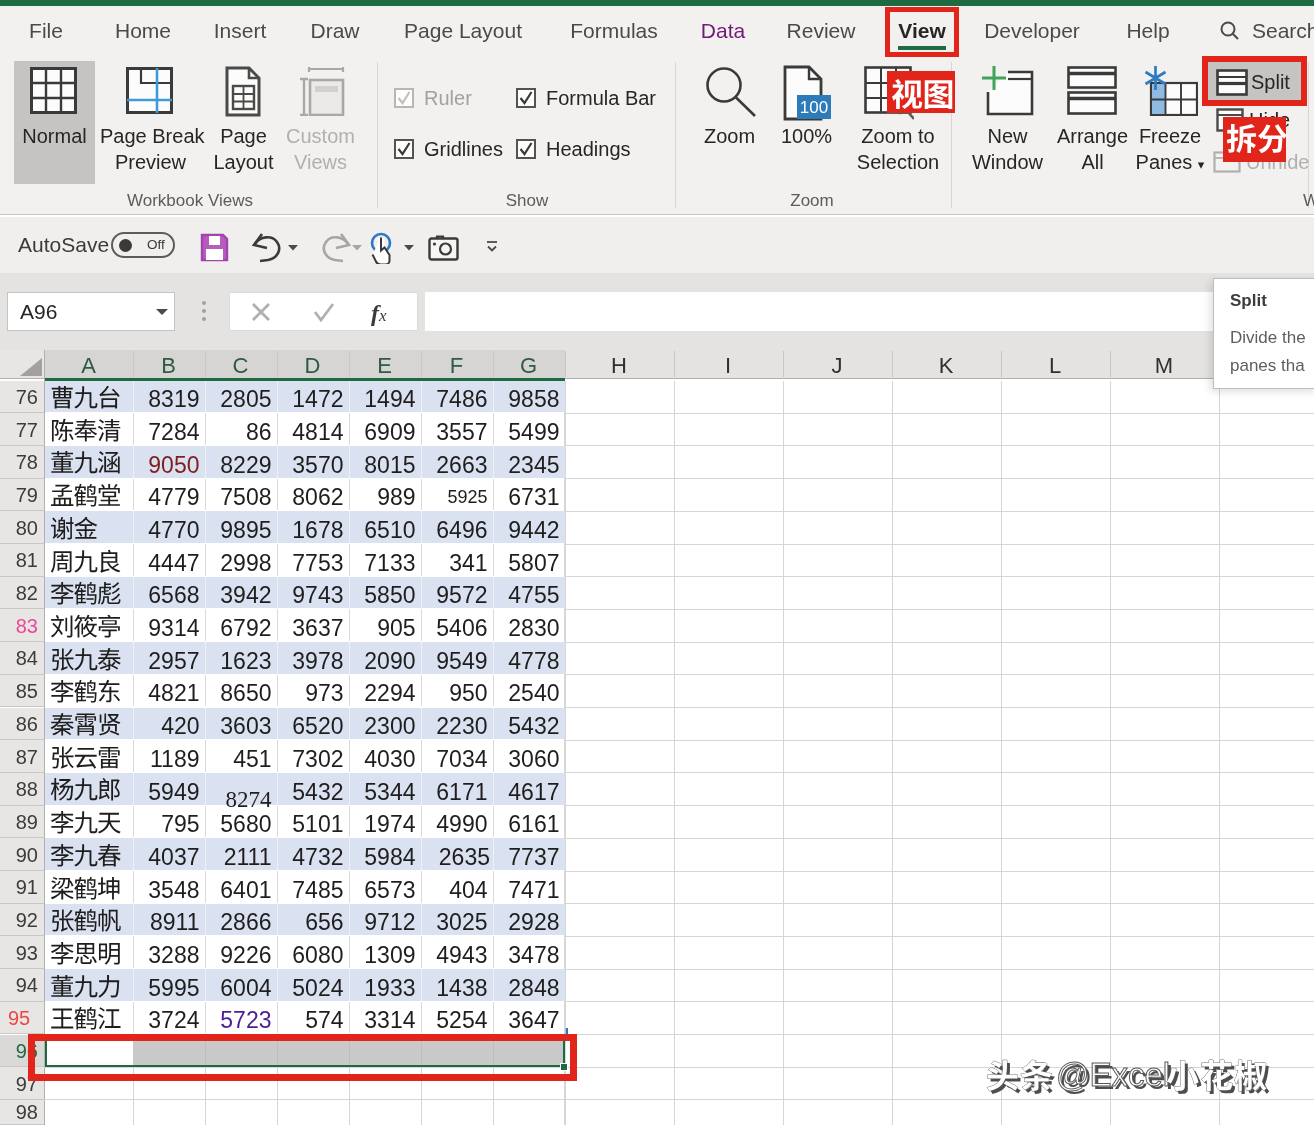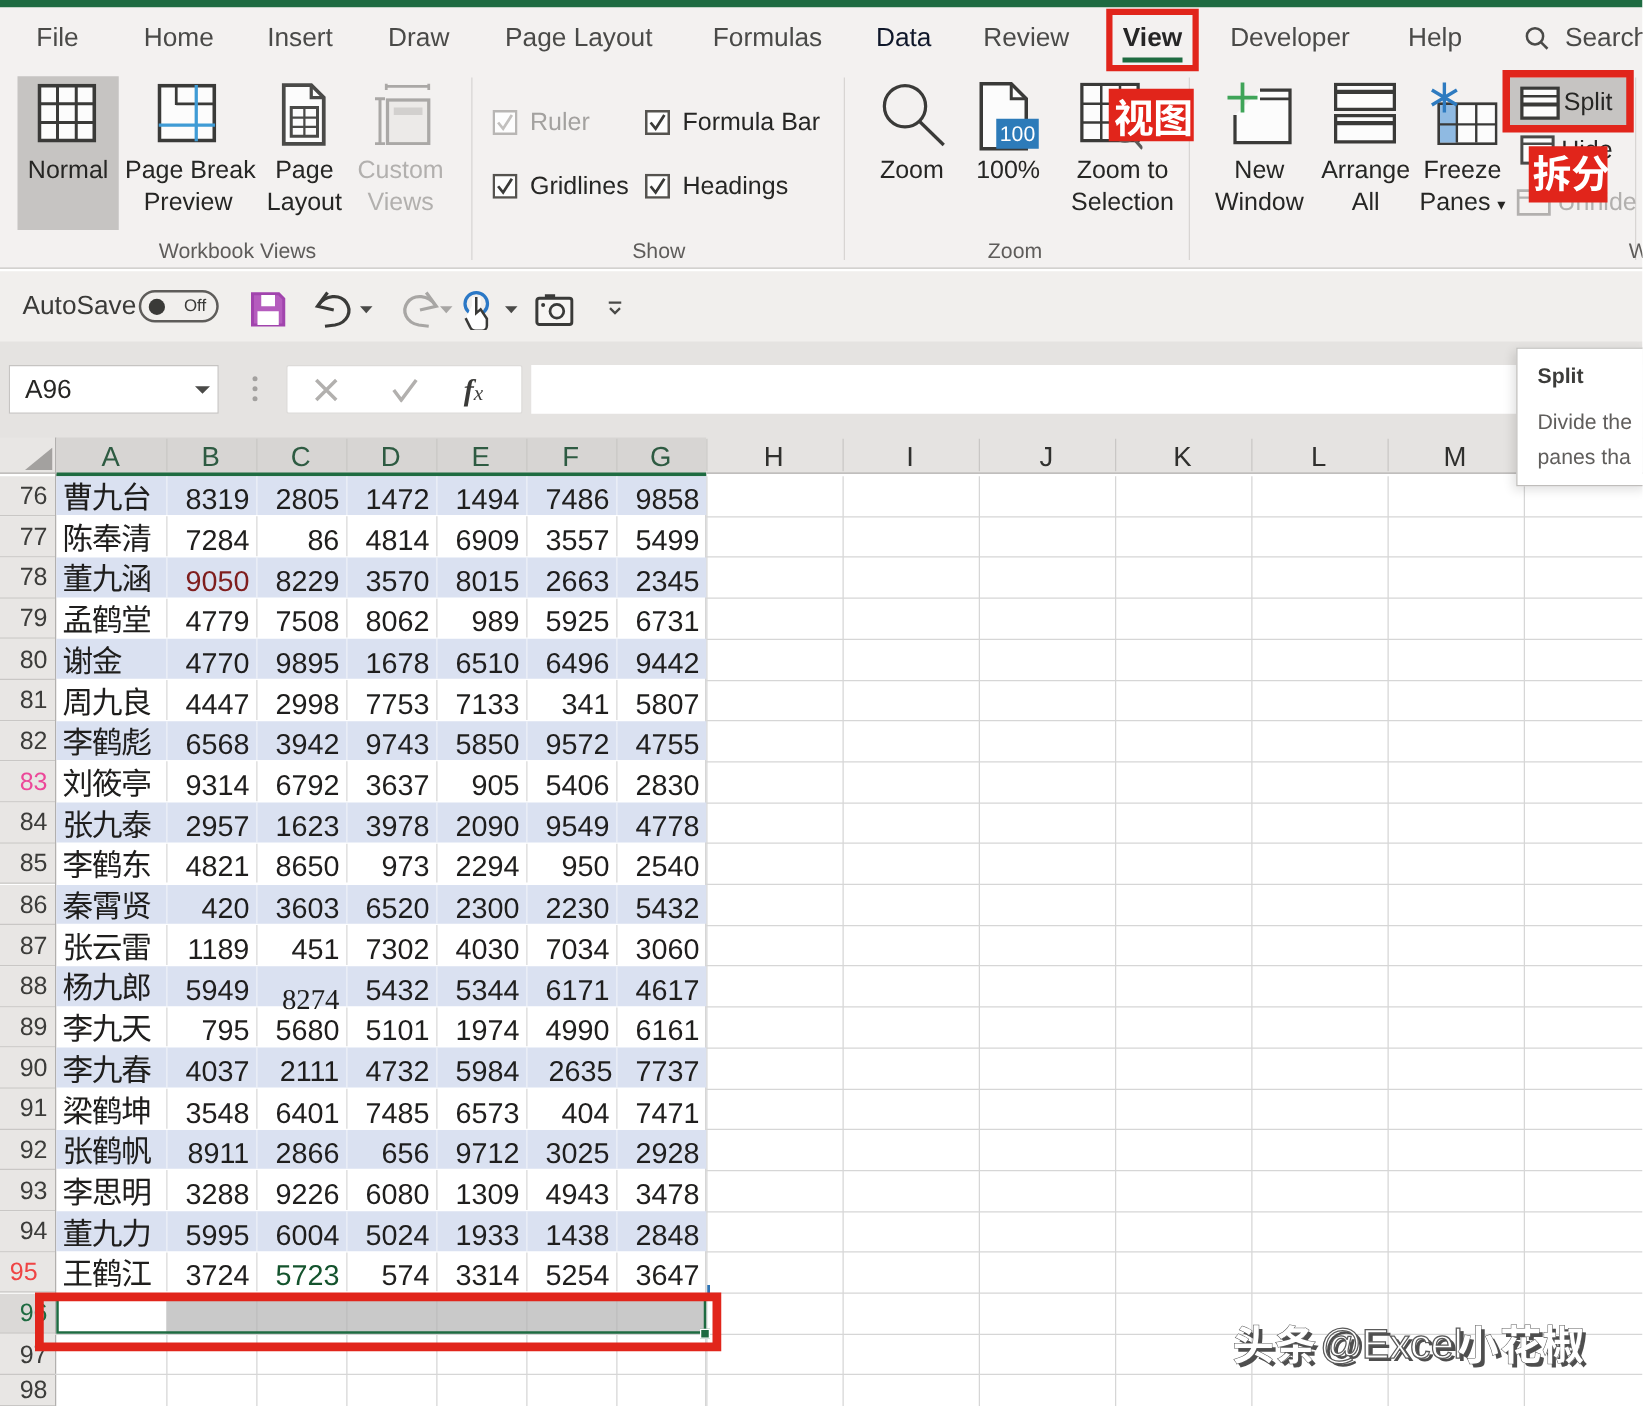--- a/index.html
+++ b/index.html
@@ -57,21 +57,21 @@
     <div style="position:absolute;left:0px;top:0px;width:1314px;height:6px;background:#1e6b41"></div>
     <div style="position:absolute;left:0px;top:6px;width:1314px;height:209px;background:#f3f1f0;border-bottom:1.5px solid #c8c6c4"></div>
     <div style="position:absolute;left:0px;top:216.5px;width:1314px;height:56px;background:#f1efed"></div>
     <div style="position:absolute;left:0px;top:272.5px;width:1314px;height:78.5px;background:#e5e3e1"></div>
     <div style="position:absolute;left:-34px;top:13px;width:160px;height:36px;font-size:21px;color:#4a4a48;text-align:center;line-height:36px;white-space:nowrap;">File</div>
     <div style="position:absolute;left:63px;top:13px;width:160px;height:36px;font-size:21px;color:#4a4a48;text-align:center;line-height:36px;white-space:nowrap;">Home</div>
     <div style="position:absolute;left:160px;top:13px;width:160px;height:36px;font-size:21px;color:#4a4a48;text-align:center;line-height:36px;white-space:nowrap;">Insert</div>
     <div style="position:absolute;left:255px;top:13px;width:160px;height:36px;font-size:21px;color:#4a4a48;text-align:center;line-height:36px;white-space:nowrap;">Draw</div>
     <div style="position:absolute;left:383px;top:13px;width:160px;height:36px;font-size:21px;color:#4a4a48;text-align:center;line-height:36px;white-space:nowrap;">Page Layout</div>
     <div style="position:absolute;left:534px;top:13px;width:160px;height:36px;font-size:21px;color:#4a4a48;text-align:center;line-height:36px;white-space:nowrap;">Formulas</div>
-    <div style="position:absolute;left:643px;top:13px;width:160px;height:36px;font-size:21px;color:#0f172a;text-align:center;line-height:36px;white-space:nowrap;">Data</div>
+    <div style="position:absolute;left:643px;top:13px;width:160px;height:36px;font-size:21px;color:#701a75;text-align:center;line-height:36px;white-space:nowrap;">Data</div>
     <div style="position:absolute;left:741px;top:13px;width:160px;height:36px;font-size:21px;color:#4a4a48;text-align:center;line-height:36px;white-space:nowrap;">Review</div>
     <div style="position:absolute;left:952px;top:13px;width:160px;height:36px;font-size:21px;color:#4a4a48;text-align:center;line-height:36px;white-space:nowrap;">Developer</div>
     <div style="position:absolute;left:1068px;top:13px;width:160px;height:36px;font-size:21px;color:#4a4a48;text-align:center;line-height:36px;white-space:nowrap;">Help</div>
     <div style="position:absolute;left:862px;top:13px;width:120px;height:36px;font-size:21px;color:#262626;text-align:center;line-height:36px;white-space:nowrap;"><b style="font-weight:600">View</b></div>
     <div style="position:absolute;left:885px;top:7px;width:74px;height:50px;border:5px solid #e1251b"></div>
     <div style="position:absolute;left:898px;top:46px;width:48px;height:4px;background:#1e6b41"></div>
     <svg style="position:absolute;left:1219px;top:20px" width="22" height="22" viewBox="0 0 22 22">
       <circle cx="9" cy="9" r="6.5" fill="none" stroke="#4a4a48" stroke-width="2"></circle>
       <line x1="13.5" y1="13.5" x2="19" y2="19" stroke="#4a4a48" stroke-width="2"></line>
     </svg>
@@ -442,21 +442,21 @@
     <div style="position:absolute;left:492.5px;top:478.6px;width:1px;height:31.700000000000003px;background:#d9d9d9"></div>
     <svg style="position:absolute;left:50px;top:483.1px;overflow:visible" width="71.5" height="24.5" viewBox="0 0 584 200">
       <use href="#c5b5f" x="0" fill="#1f1e1d"></use>
       <use href="#c9e64" x="192" fill="#1f1e1d"></use>
       <use href="#c5802" x="384" fill="#1f1e1d"></use>
     </svg>
     <div style="position:absolute;left:132.5px;top:483.20000000000005px;width:67.0px;height:28.700000000000003px;font-size:23px;color:#1f1e1d;text-align:right;line-height:28.700000000000003px;white-space:nowrap;">4779</div>
     <div style="position:absolute;left:204.5px;top:483.20000000000005px;width:67.0px;height:28.700000000000003px;font-size:23px;color:#1f1e1d;text-align:right;line-height:28.700000000000003px;white-space:nowrap;">7508</div>
     <div style="position:absolute;left:276.5px;top:483.20000000000005px;width:67.0px;height:28.700000000000003px;font-size:23px;color:#1f1e1d;text-align:right;line-height:28.700000000000003px;white-space:nowrap;">8062</div>
     <div style="position:absolute;left:348.5px;top:483.20000000000005px;width:67.0px;height:28.700000000000003px;font-size:23px;color:#1f1e1d;text-align:right;line-height:28.700000000000003px;white-space:nowrap;">989</div>
-    <div style="position:absolute;left:420.5px;top:483.20000000000005px;width:67.0px;height:28.700000000000003px;font-size:23px;color:#1f1e1d;text-align:right;line-height:28.700000000000003px;white-space:nowrap;">5925</div>
+    <div style="position:absolute;left:420.5px;top:483.20000000000005px;width:67.0px;height:28.700000000000003px;font-size:18px;color:#1f1e1d;text-align:right;line-height:28.700000000000003px;white-space:nowrap;">5925</div>
     <div style="position:absolute;left:492.5px;top:483.20000000000005px;width:67.0px;height:28.700000000000003px;font-size:23px;color:#1f1e1d;text-align:right;line-height:28.700000000000003px;white-space:nowrap;">6731</div>
     <div style="position:absolute;left:44.5px;top:511.3px;width:520px;height:31.700000000000003px;background:#dae1f1"></div>
     <div style="position:absolute;left:132.5px;top:511.3px;width:1px;height:31.700000000000003px;background:#eef1f8"></div>
     <div style="position:absolute;left:204.5px;top:511.3px;width:1px;height:31.700000000000003px;background:#eef1f8"></div>
     <div style="position:absolute;left:276.5px;top:511.3px;width:1px;height:31.700000000000003px;background:#eef1f8"></div>
     <div style="position:absolute;left:348.5px;top:511.3px;width:1px;height:31.700000000000003px;background:#eef1f8"></div>
     <div style="position:absolute;left:420.5px;top:511.3px;width:1px;height:31.700000000000003px;background:#eef1f8"></div>
     <div style="position:absolute;left:492.5px;top:511.3px;width:1px;height:31.700000000000003px;background:#eef1f8"></div>
     <svg style="position:absolute;left:50px;top:515.8px;overflow:visible" width="48.0" height="24.5" viewBox="0 0 392 200">
       <use href="#c8c22" x="0" fill="#1f1e1d"></use>
@@ -718,21 +718,21 @@
     <div style="position:absolute;left:276.5px;top:1001.8000000000001px;width:1px;height:31.700000000000003px;background:#d9d9d9"></div>
     <div style="position:absolute;left:348.5px;top:1001.8000000000001px;width:1px;height:31.700000000000003px;background:#d9d9d9"></div>
     <div style="position:absolute;left:420.5px;top:1001.8000000000001px;width:1px;height:31.700000000000003px;background:#d9d9d9"></div>
     <div style="position:absolute;left:492.5px;top:1001.8000000000001px;width:1px;height:31.700000000000003px;background:#d9d9d9"></div>
     <svg style="position:absolute;left:50px;top:1006.3000000000001px;overflow:visible" width="71.5" height="24.5" viewBox="0 0 584 200">
       <use href="#c738b" x="0" fill="#1f1e1d"></use>
       <use href="#c9e64" x="192" fill="#1f1e1d"></use>
       <use href="#c6c5f" x="384" fill="#1f1e1d"></use>
     </svg>
     <div style="position:absolute;left:132.5px;top:1006.4000000000001px;width:67.0px;height:28.700000000000003px;font-size:23px;color:#1f1e1d;text-align:right;line-height:28.700000000000003px;white-space:nowrap;">3724</div>
-    <div style="position:absolute;left:204.5px;top:1006.4000000000001px;width:67.0px;height:28.700000000000003px;font-size:23px;color:#14532d;text-align:right;line-height:28.700000000000003px;white-space:nowrap;">5723</div>
+    <div style="position:absolute;left:204.5px;top:1006.4000000000001px;width:67.0px;height:28.700000000000003px;font-size:23px;color:#4c1d95;text-align:right;line-height:28.700000000000003px;white-space:nowrap;">5723</div>
     <div style="position:absolute;left:276.5px;top:1006.4000000000001px;width:67.0px;height:28.700000000000003px;font-size:23px;color:#1f1e1d;text-align:right;line-height:28.700000000000003px;white-space:nowrap;">574</div>
     <div style="position:absolute;left:348.5px;top:1006.4000000000001px;width:67.0px;height:28.700000000000003px;font-size:23px;color:#1f1e1d;text-align:right;line-height:28.700000000000003px;white-space:nowrap;">3314</div>
     <div style="position:absolute;left:420.5px;top:1006.4000000000001px;width:67.0px;height:28.700000000000003px;font-size:23px;color:#1f1e1d;text-align:right;line-height:28.700000000000003px;white-space:nowrap;">5254</div>
     <div style="position:absolute;left:492.5px;top:1006.4000000000001px;width:67.0px;height:28.700000000000003px;font-size:23px;color:#1f1e1d;text-align:right;line-height:28.700000000000003px;white-space:nowrap;">3647</div>
     <svg style="position:absolute;left:558px;top:1027px" width="10" height="10" viewBox="0 0 10 10">
       <path d="M9 1v8H1" fill="none" stroke="#2e75b6" stroke-width="2.4"></path>
     </svg>
     <div style="position:absolute;left:44.5px;top:1035.0px;width:520px;height:31.500000000000004px;background:#fff"></div>
     <div style="position:absolute;left:132.5px;top:1035.0px;width:432px;height:31.500000000000004px;background:#c9c9c9"></div>
     <div style="position:absolute;left:204.5px;top:1035.0px;width:1px;height:31.500000000000004px;background:#bdbdbd"></div>

